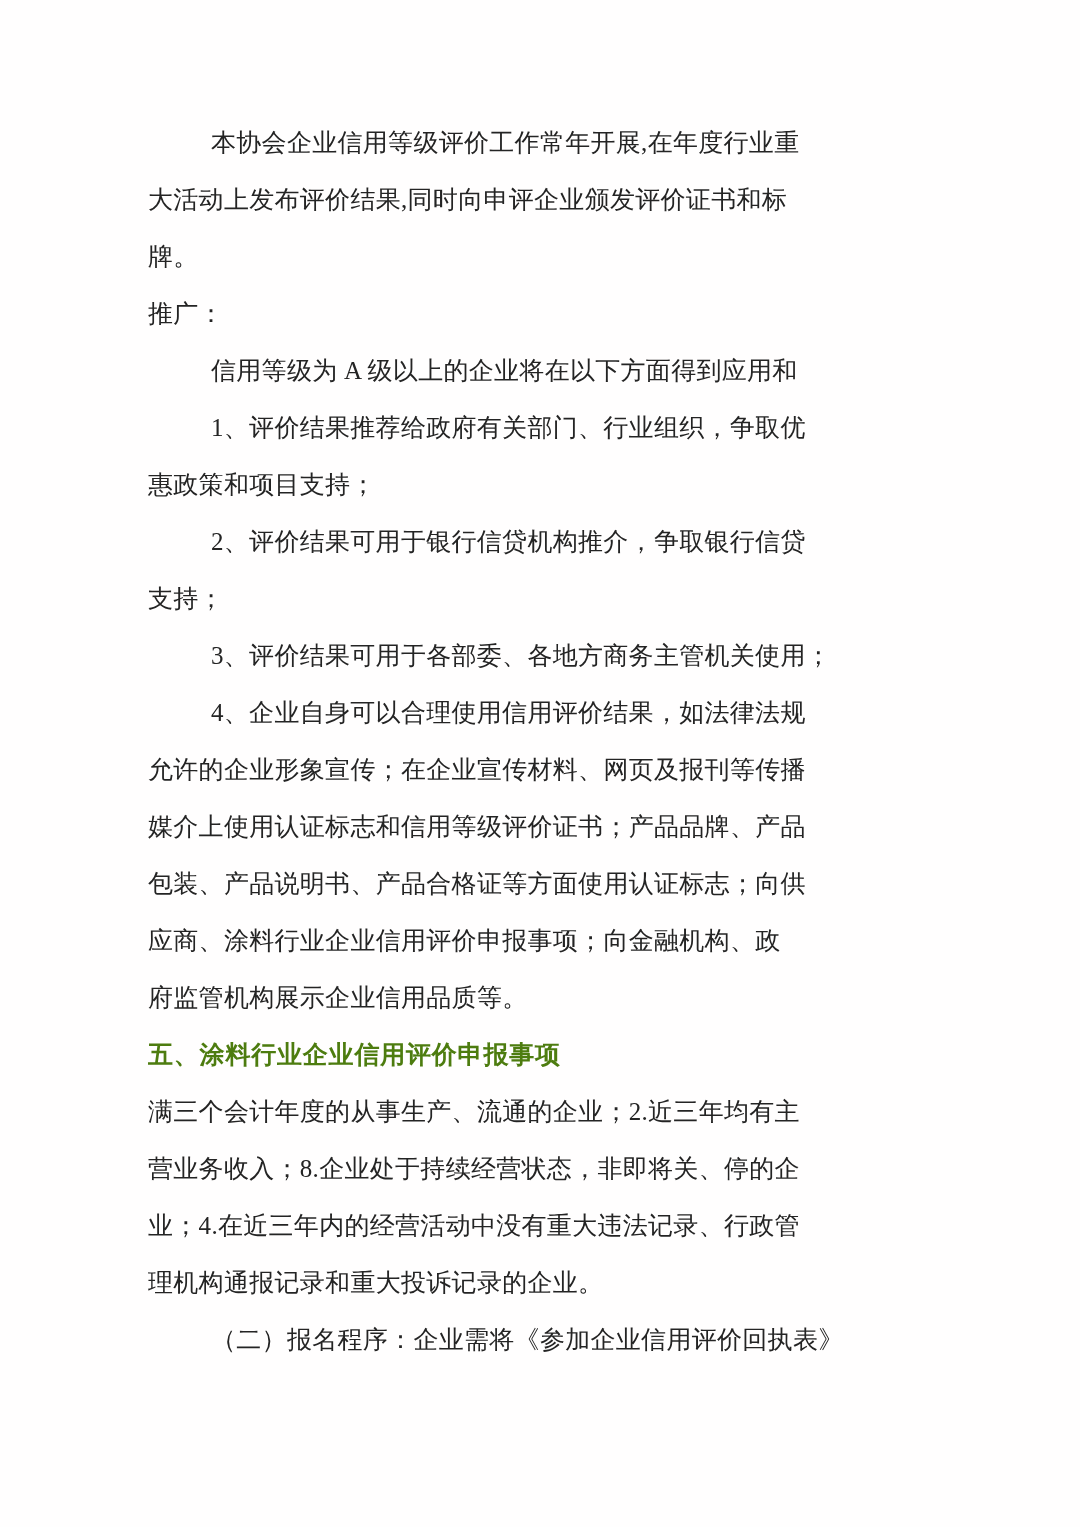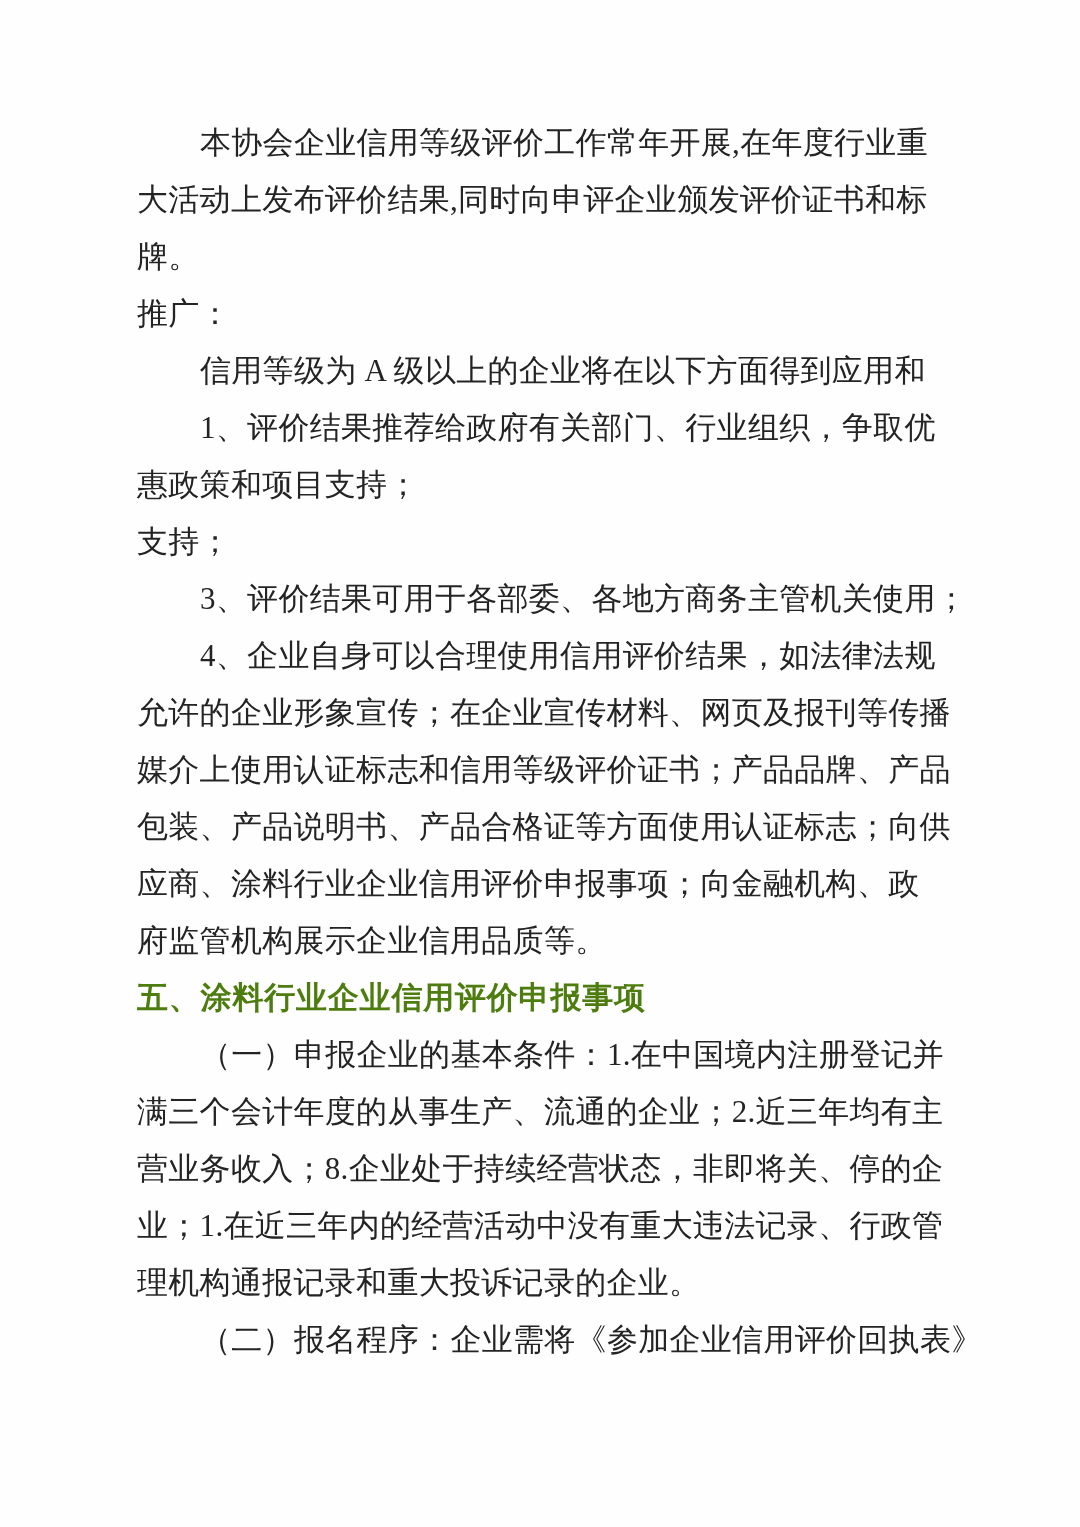--- a/index.html
+++ b/index.html
@@ -16,25 +16,25 @@
   .page {
     position: absolute;
     top: 0; left: 0;
     width: 1080px;
     height: 1527px;
     background: #fffefe;
   }
   .doc {
     position: absolute;
     top: 114px;
-    left: 137px;
+    left: 148px;
     width: 800px;
     color: #242424;
     font-family: "Liberation Serif", "DejaVu Serif", serif;
-    font-size: 31px;
+    font-size: 25px;
     line-height: 57px;
     white-space: nowrap;
     letter-spacing: 0.3px;
   }
   .line {
     height: 57px;
   }
   .indent {
     padding-left: 63px;  
   }
@@ -54,35 +54,35 @@
     <div class="line indent">本协会企业信用等级评价工作常年开展,在年度行业重</div>
     <div class="line">大活动上发布评价结果,同时向申评企业颁发评价证书和标</div>
     <div class="line">牌。</div>
 
     <div class="line">推广：</div>
     <div class="line indent">信用等级为 A 级以上的企业将在以下方面得到应用和</div>
 
     <div class="line indent">1、评价结果推荐给政府有关部门、行业组织，争取优</div>
     <div class="line">惠政策和项目支持；</div>
 
+    <div class="line indent">2、评价结果可用于银行信贷机构推介，争取银行信贷</div>
     <div class="line">支持；</div>
 
     <div class="line indent">3、评价结果可用于各部委、各地方商务主管机关使用；</div>
 
     <div class="line indent">4、企业自身可以合理使用信用评价结果，如法律法规</div>
     <div class="line">允许的企业形象宣传；在企业宣传材料、网页及报刊等传播</div>
     <div class="line">媒介上使用认证标志和信用等级评价证书；产品品牌、产品</div>
     <div class="line">包装、产品说明书、产品合格证等方面使用认证标志；向供</div>
     <div class="line">应商、涂料行业企业信用评价申报事项；向金融机构、政</div>
     <div class="line">府监管机构展示企业信用品质等。</div>
 
     <div class="line heading">五、涂料行业企业信用评价申报事项</div>
 
-    <div class="line indent">（一）申报企业的基本条件：1.在中国境内注册登记并</div>
     <div class="line">满三个会计年度的从事生产、流通的企业；2.近三年均有主</div>
     <div class="line">营业务收入；8.企业处于持续经营状态，非即将关、停的企</div>
-    <div class="line">业；1.在近三年内的经营活动中没有重大违法记录、行政管</div>
+    <div class="line">业；4.在近三年内的经营活动中没有重大违法记录、行政管</div>
     <div class="line">理机构通报记录和重大投诉记录的企业。</div>
 
     <div class="line indent">（二）报名程序：企业需将《参加企业信用评价回执表》</div>
 
   </div>
 </div>
 
 </body></html>

